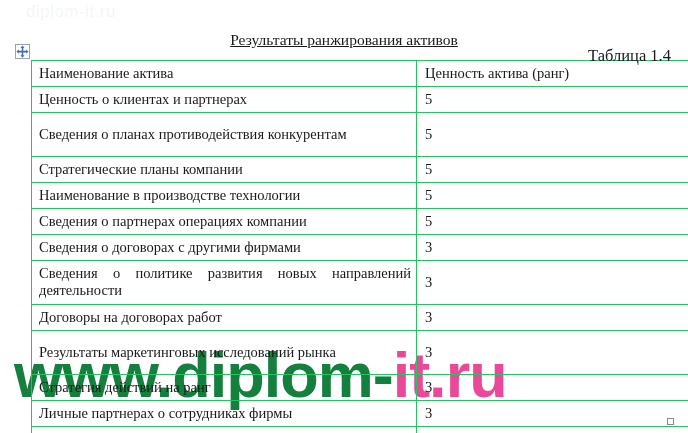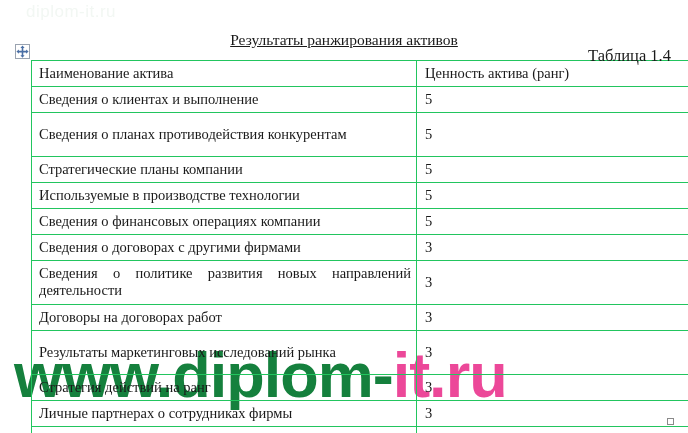--- a/index.html
+++ b/index.html
@@ -156,37 +156,37 @@
 </div>
 
 <div class="tbl-wrap">
   <table class="asset-table">
     <tbody>
       <tr class="short">
         <td class="c-name">Наименование актива</td>
         <td class="c-rank">Ценность актива (ранг)</td>
       </tr>
     <tr class="short">
-          <td class="c-name">Сведения о клиентах и выполнение</td>
+          <td class="c-name">Ценность о клиентах и партнерах</td>
           <td class="c-rank">5</td>
         </tr>
         <tr class="tall">
           <td class="c-name justify-2">Сведения о планах противодействия конкурентам</td>
           <td class="c-rank">5</td>
         </tr>
         <tr class="short">
           <td class="c-name">Стратегические планы компании</td>
           <td class="c-rank">5</td>
         </tr>
         <tr class="short">
-          <td class="c-name">Используемые в производстве технологии</td>
-          <td class="c-rank">5</td>
-        </tr>
-        <tr class="short">
-          <td class="c-name">Сведения о финансовых операциях компании</td>
+          <td class="c-name">Наименование в производстве технологии</td>
+          <td class="c-rank">5</td>
+        </tr>
+        <tr class="short">
+          <td class="c-name">Сведения о партнерах операциях компании</td>
           <td class="c-rank">5</td>
         </tr>
         <tr class="short">
           <td class="c-name">Сведения о договорах  с другими фирмами</td>
           <td class="c-rank">3</td>
         </tr>
         <tr class="tall">
           <td class="c-name justify-2">Сведения о политике развития новых направлений деятельности</td>
           <td class="c-rank">3</td>
         </tr>

